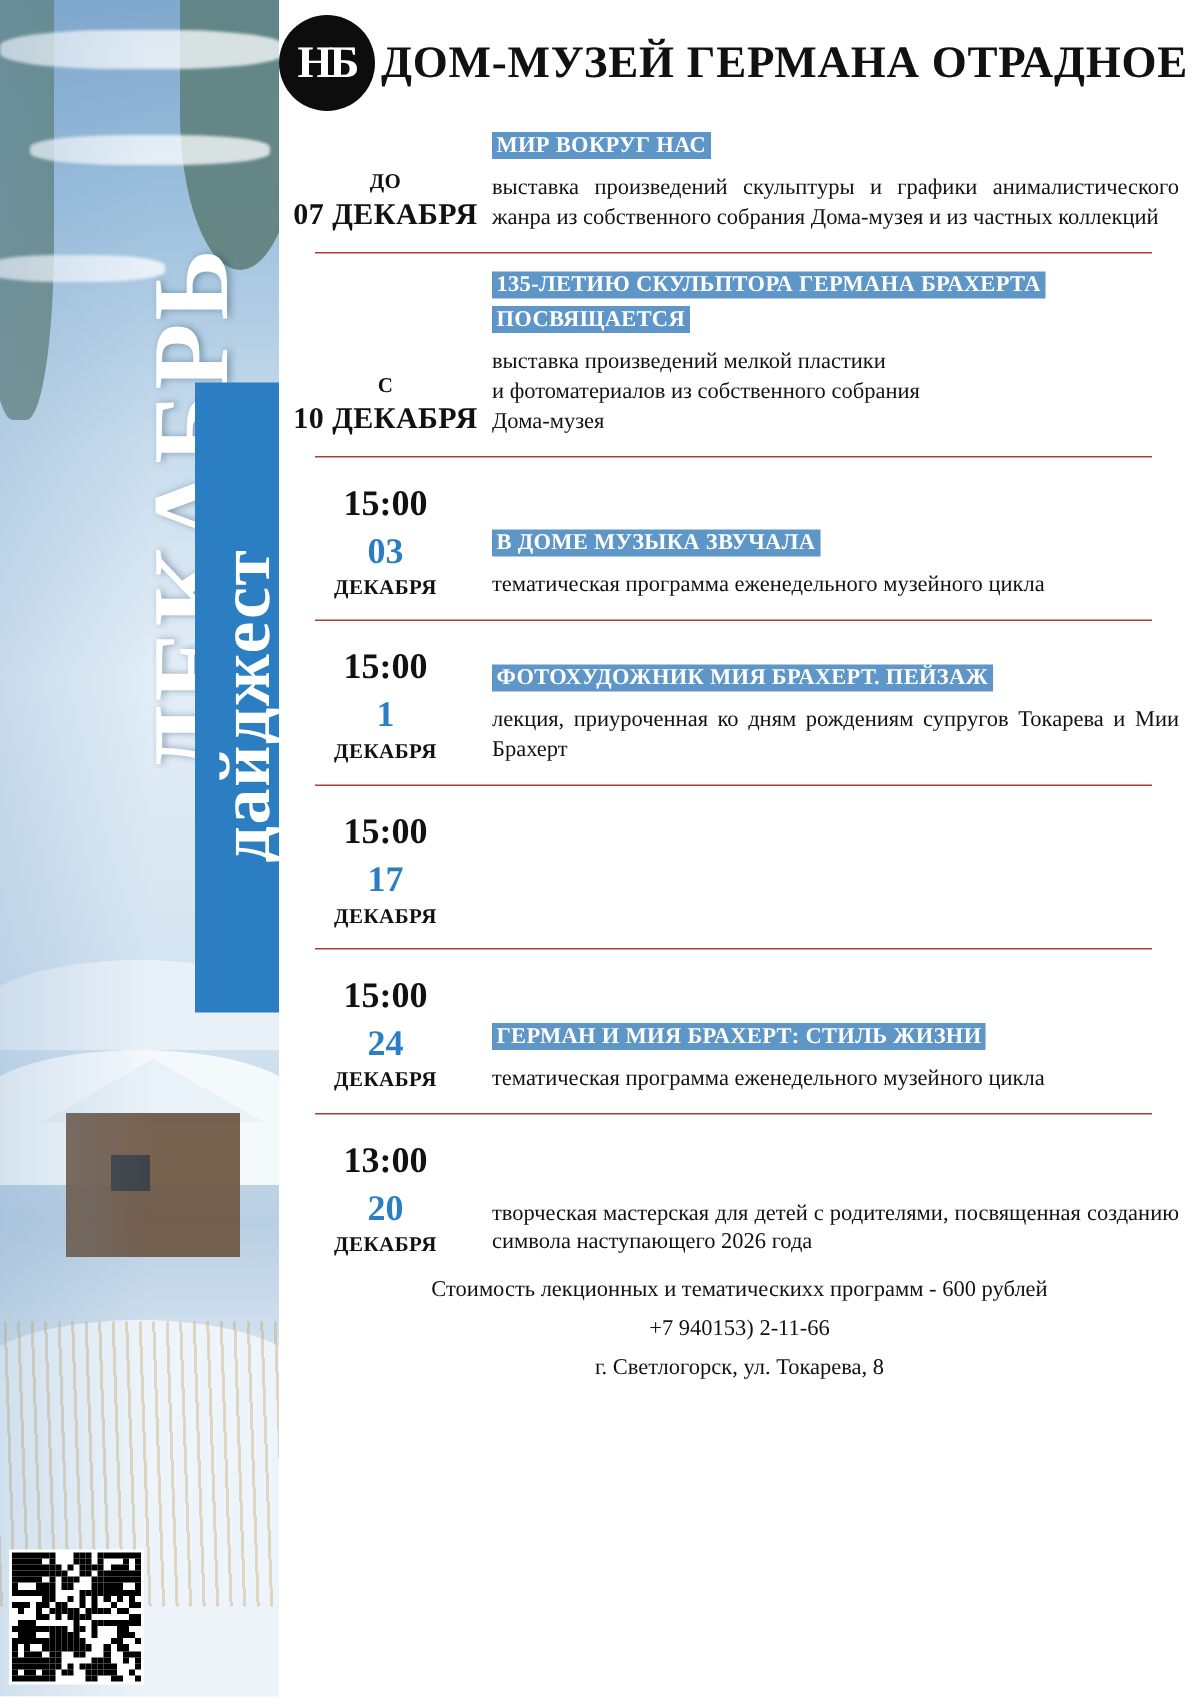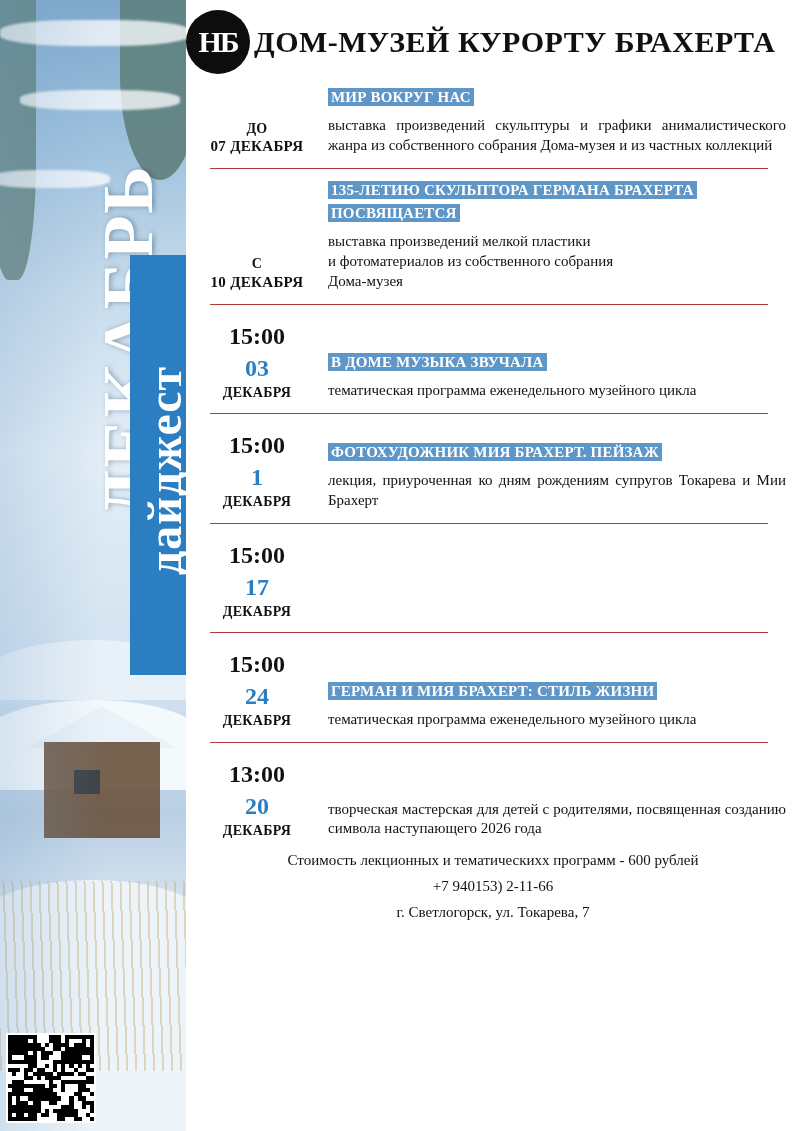--- a/index.html
+++ b/index.html
@@ -212,21 +212,21 @@
     letter-spacing: .3px;
     margin-top: 1px;
   }
   .when .prefix {
     font-size: 14px;
     font-weight: bold;
     color: #111;
     letter-spacing: .3px;
   }
   .when .dateline {
-    font-size: 15px;
+    font-size: 20px;
     font-weight: bold;
     color: #111;
     letter-spacing: .3px;
   }
   .details {
     flex: 1 1 auto;
     padding-left: 6px;
   }
   .etitle {
     display: inline;
@@ -728,21 +728,21 @@
       <i style="background: transparent;"></i>
       <i style="background: transparent;"></i>
       <i></i>
     </div>
 </div>
 
 <div class="content">
 
   <div class="header">
     <div class="logo">НБ</div>
-    <div class="museum-title">ДОМ-МУЗЕЙ КУРОРТУ БРАХЕРТА</div>
+    <div class="museum-title">ДОМ-МУЗЕЙ ГЕРМАНА ОТРАДНОЕ</div>
   </div>
 
   <div class="events" id="events-list">
       <div class="event">
         <div class="when">
           <div class="prefix">ДО</div>
           <div class="dateline">07 ДЕКАБРЯ</div>
         </div>
         <div class="details">
           <div><span class="etitle">МИР ВОКРУГ НАС</span></div>
@@ -815,16 +815,16 @@
         </div>
         <div class="details">
           <div class="edesc" style="white-space: pre-line;">творческая мастерская для детей с родителями, посвященная созданию символа наступающего 2026 года</div>
         </div>
       </div>
     </div>
 
   <div class="footer">
     <div>Стоимость лекционных и тематическихх программ - 600 рублей</div>
     <div>+7 940153) 2-11-66</div>
-    <div>г. Светлогорск, ул. Токарева, 7</div>
+    <div>г. Светлогорск, ул. Токарева, 8</div>
   </div>
 
 </div>
 
 </body></html>

